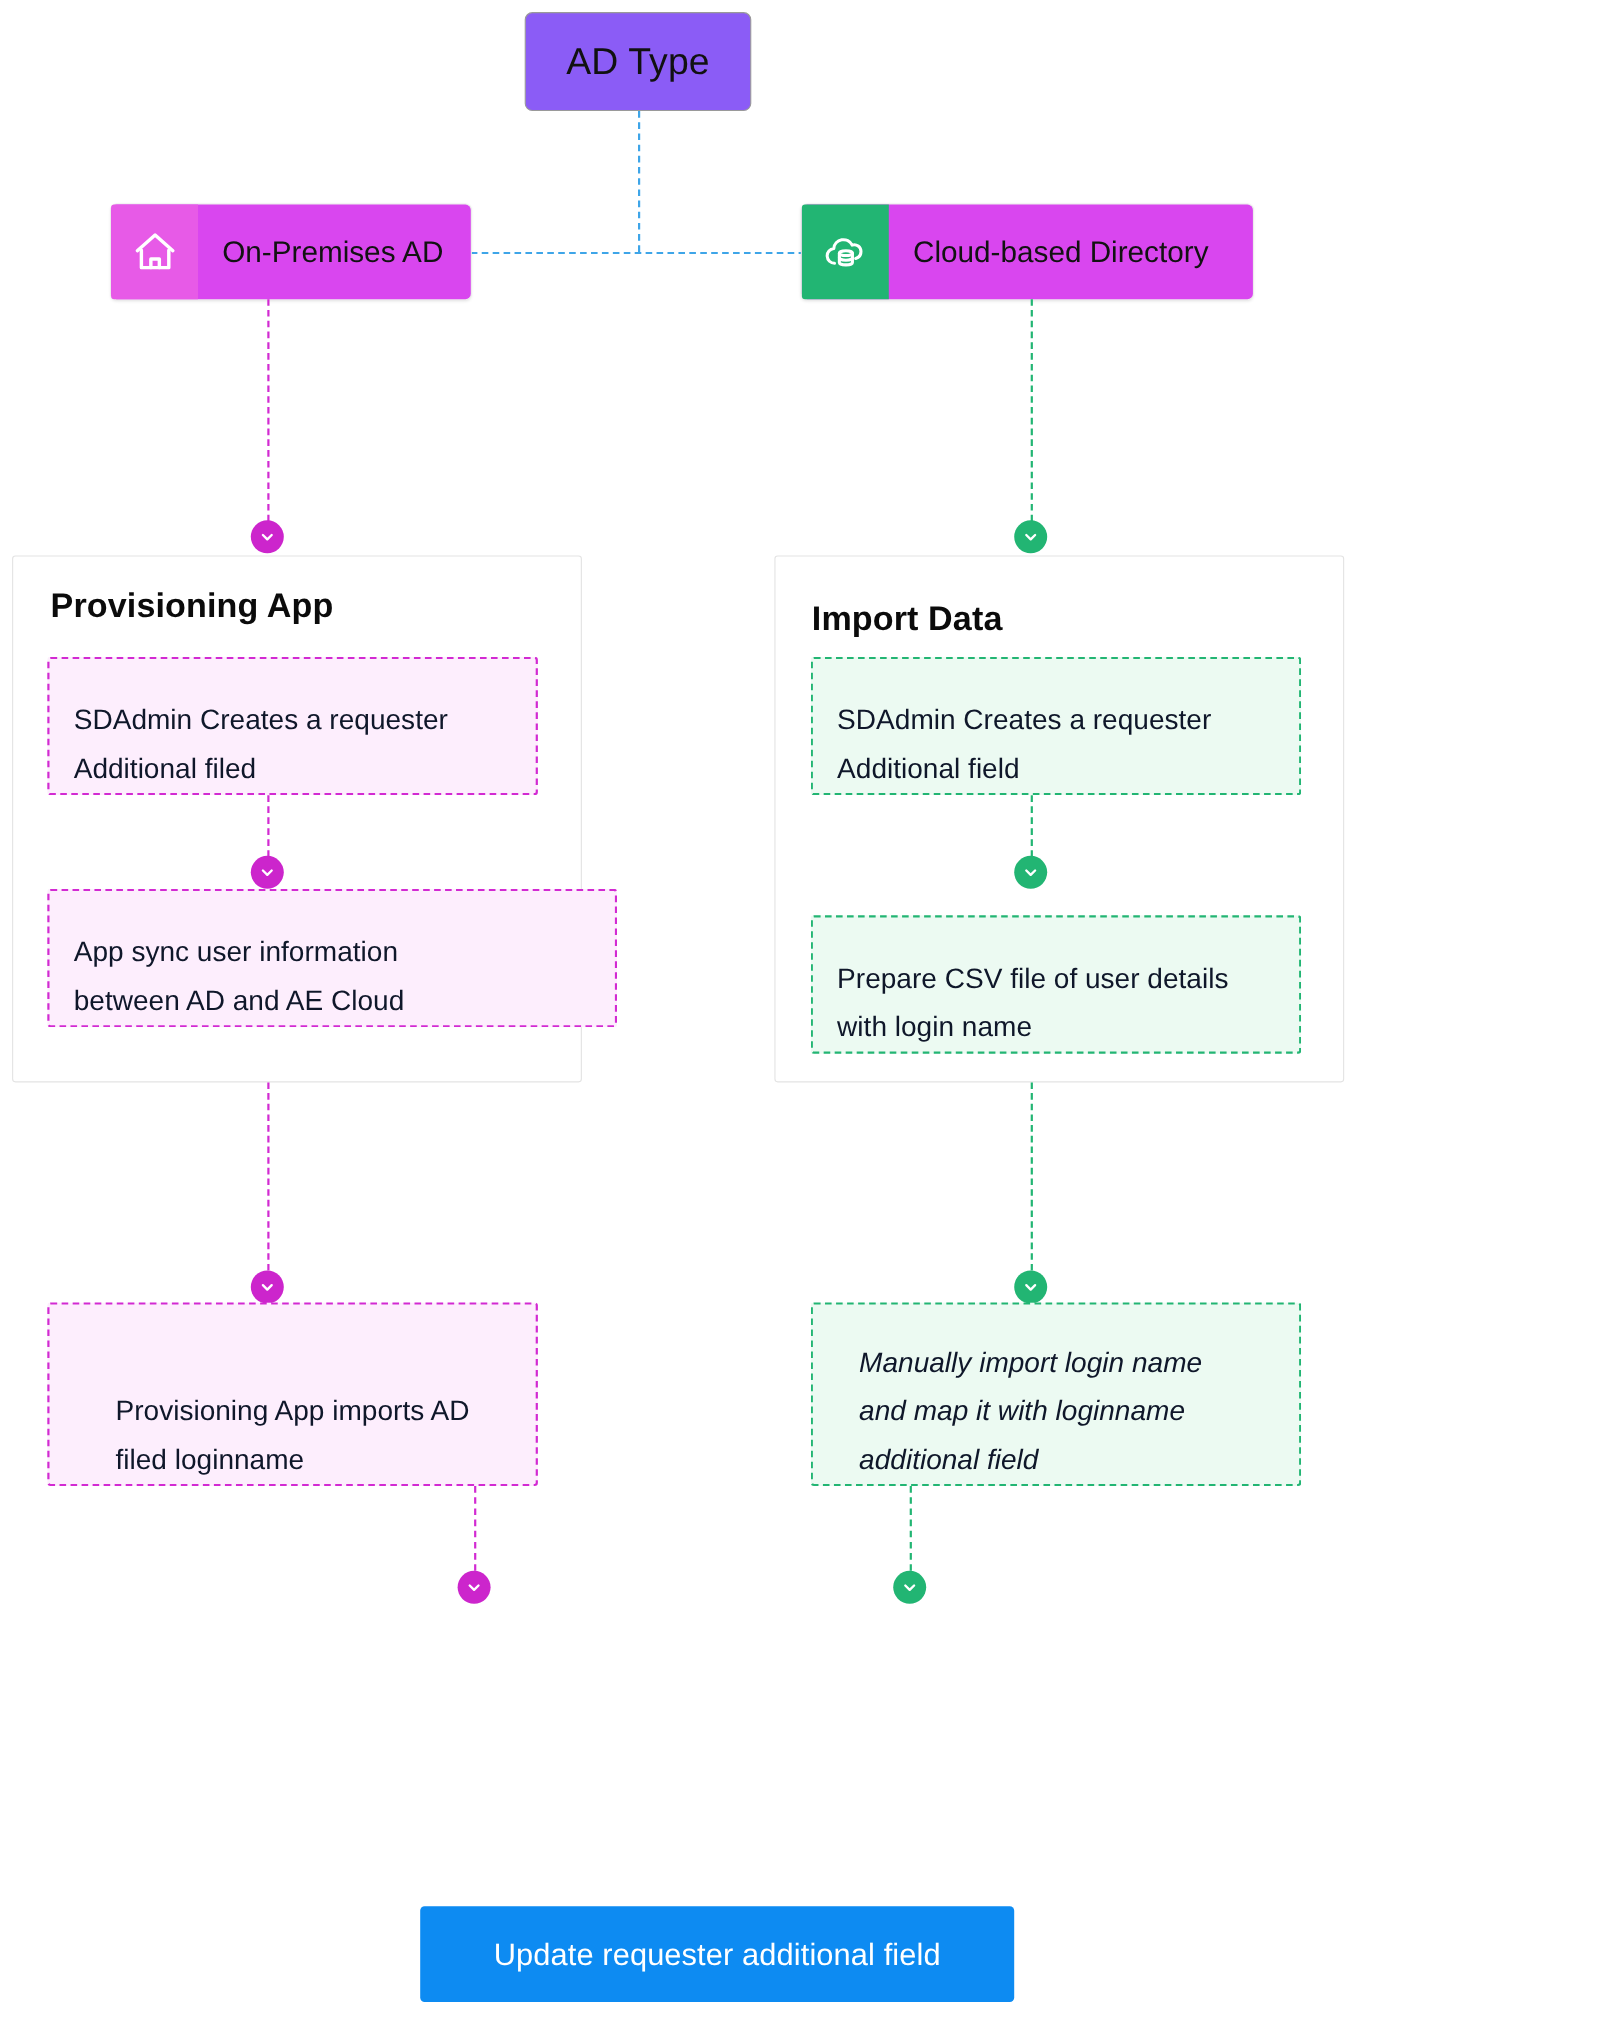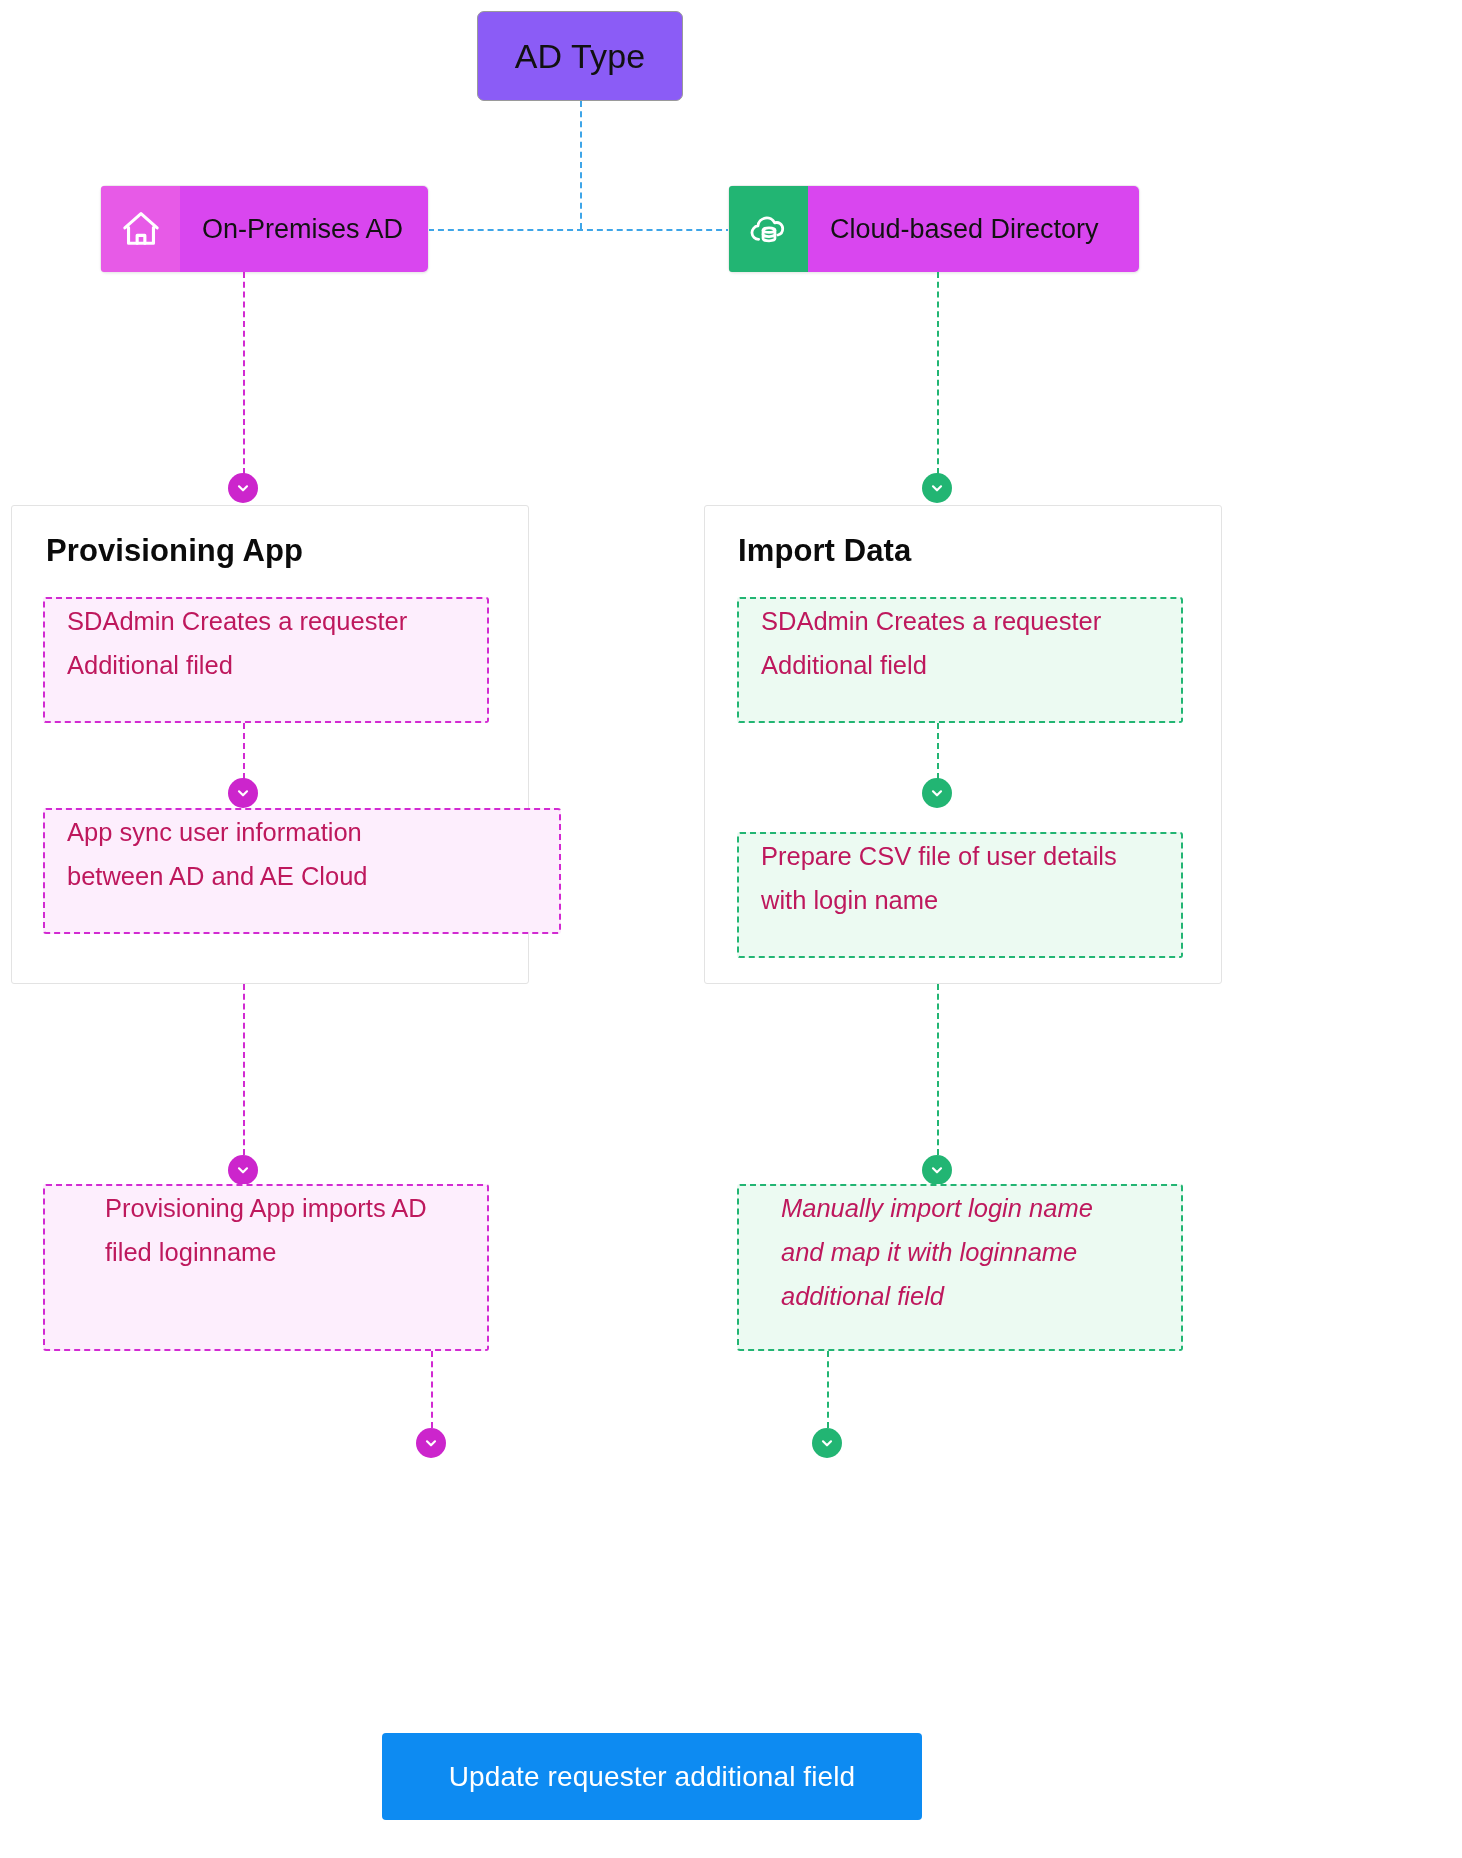--- a/index.html
+++ b/index.html
@@ -81,25 +81,25 @@
     font-size: 31px;
     font-weight: 700;
     color: #0b0b0b;
     letter-spacing: .1px;
   }
 
   
   .step {
     border-radius: 3px;
     display: flex;
-    align-items: flex-start;
+    align-items: flex-end;
     padding: 0 22px;
     font-size: 25.5px;
     line-height: 44px;
-    color: #be185d;
+    color: #0f172a;
   }
   .step.pink {
     background: #fdeefd;
     border: 2px dashed #d22ad2;
   }
   .step.green {
     background: #ecfaf2;
     border: 2px dashed #22b573;
   }
   .step span { display: block; }
@@ -232,21 +232,21 @@
   </div>
 
   <div class="abs vline c-green" style="left:937px; top:272px; height:202px;"></div>
   <div class="abs badge green" style="left:922px; top:473px;">
     <svg width="16" height="16" viewBox="0 0 24 24" fill="none" stroke="#ffffff" stroke-width="3.2" stroke-linecap="round" stroke-linejoin="round">
       <path d="M6 9.5 12 15.5 18 9.5"></path>
     </svg>
   </div>
 
   <div class="abs group-box" style="left:704px; top:505px; width:518px; height:479px;"></div>
-  <div class="group-title" style="left:738px; top:533px;">Import Data</div>
+  <div class="group-title" style="left:738px; top:545px;">Import Data</div>
 
   <div class="abs step green" style="left:737px; top:597px; width:446px; height:126px;">
     <div>
       <span>SDAdmin Creates a requester</span>
       <span>Additional field</span>
     </div>
   </div>
 
   <div class="abs vline c-green" style="left:937px; top:723px; height:56px;"></div>
   <div class="abs badge green" style="left:922px; top:778px;">

